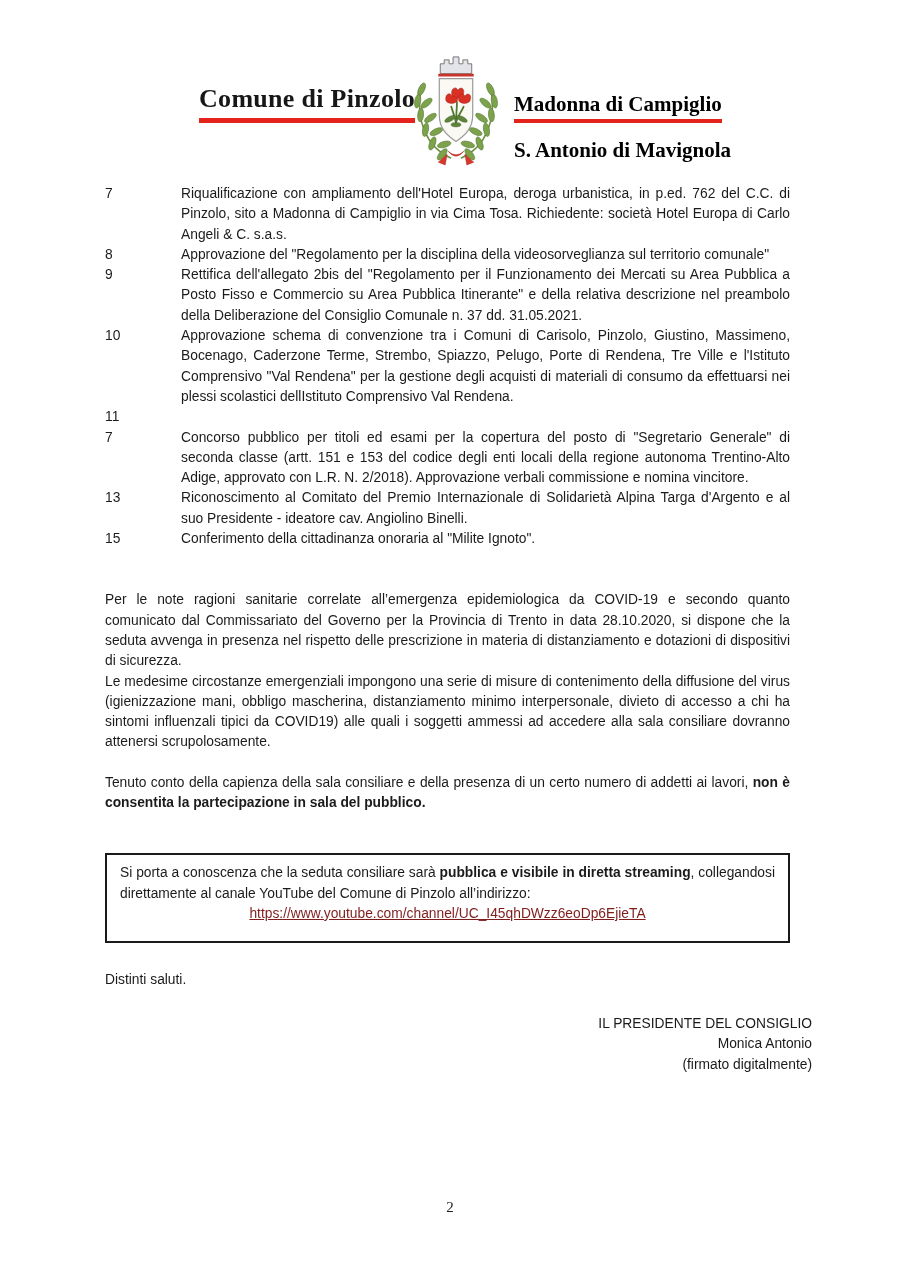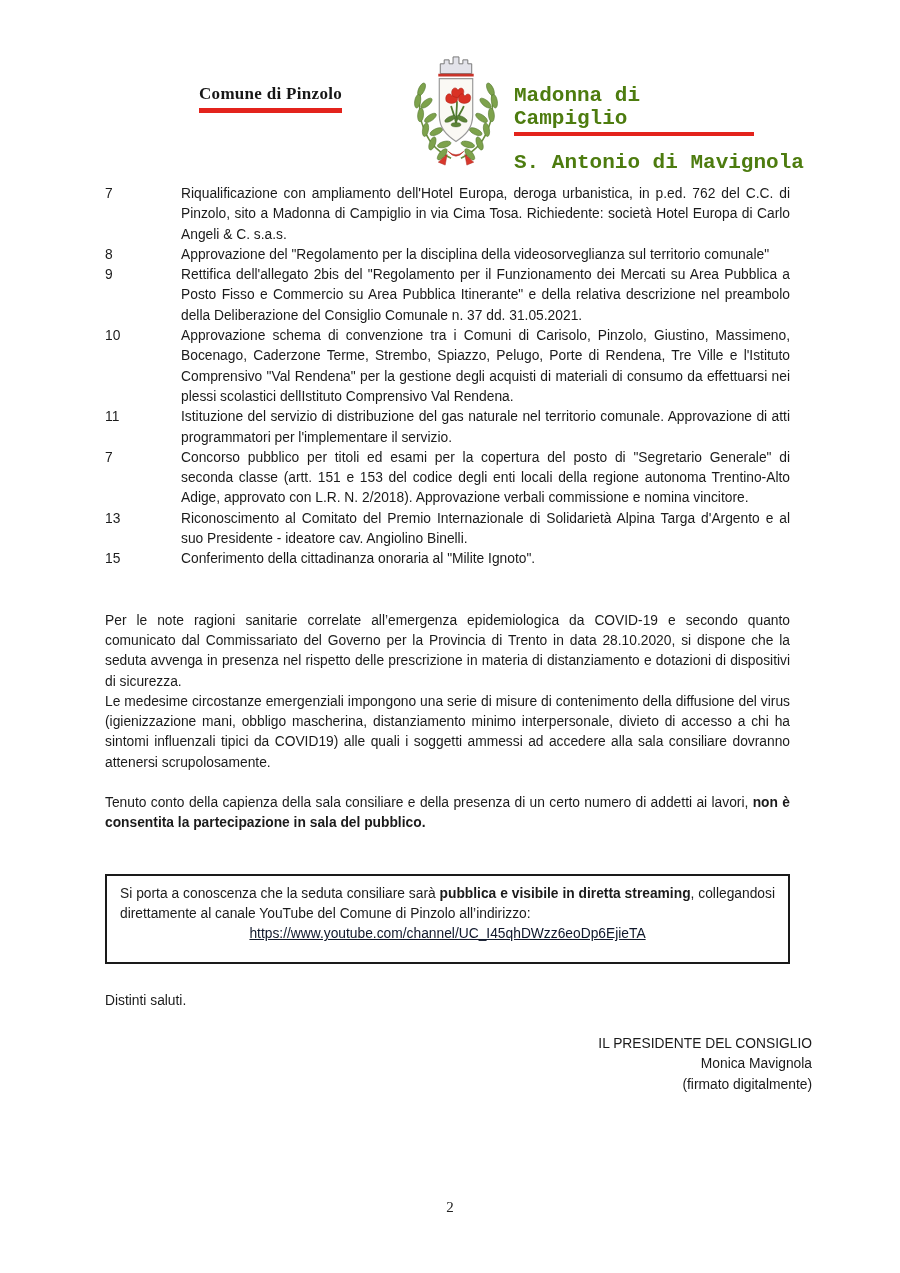--- a/index.html
+++ b/index.html
@@ -1,44 +1,44 @@
 <!DOCTYPE html>
 <html><head>
 <meta charset="utf-8">
 <style>
   html,body{margin:0;padding:0;background:#fff;}
   .page{position:relative;width:900px;height:1273px;background:#ffffff;
         font-family:"Liberation Sans",sans-serif;color:#1b1b1b;overflow:hidden;}
 
   
   .hdr-left{position:absolute;left:199px;top:84px;
-            font-family:"Liberation Serif",serif;font-weight:bold;font-size:17px;
+            font-family:"Liberation Serif",serif;font-weight:bold;font-size:26px;
             letter-spacing:0.3px;color:#171717;
             border-bottom:5px solid #e3231c;padding-bottom:4px;}
-  .hdr-right{position:absolute;left:514px;top:84px;width:240px;
-             font-family:Liberation Mono, monospace;font-weight:bold;color:#4d7c0f;}
+  .hdr-right{position:absolute;left:514px;top:92px;width:240px;
+             font-family:Liberation Serif, serif;font-weight:bold;color:#000000;}
   .hdr-right .line1{font-size:21px;border-bottom:4px solid #e3231c;padding-bottom:2px;display:inline-block;}
   .hdr-right .line2{font-size:21px;margin-top:15px;white-space:nowrap;}
   .crest{position:absolute;left:397px;top:52px;width:118px;height:118px;}
 
   
   .doc-body{position:absolute;left:105px;top:184px;width:685px;
             font-size:13.8px;line-height:20.3px;color:#1b1b1b;}
   .item{display:flex;}
   .item .num{flex:0 0 76px;}
   .item .txt{flex:1;text-align:justify;}
   .para{text-align:justify;margin:0;}
   .para.first{margin-top:41px;}
   .para.spaced{margin-top:20px;}
   .b{font-weight:bold;}
 
   .stream-box{margin-top:40px;border:2px solid #1a1a1a;padding:8px 13px 17px 13px;}
   .stream-box .box-text{text-align:justify;margin:0;}
   .stream-box .box-link-line{text-align:center;margin-top:0;}
-  .yt-link{color:#0f172a;text-decoration:underline;}
+  .yt-link{color:#7f1d1d;text-decoration:underline;}
 
   .salutation{margin-top:27px;}
   .signature{margin-top:23px;margin-left:405px;width:302px;text-align:right;line-height:20.5px;}
 
   .page-number{position:absolute;left:0;right:0;top:1199px;text-align:center;
                font-family:"Liberation Serif",serif;font-size:15px;color:#222;}
 </style>
 </head>
 <body>
 
@@ -126,21 +126,20 @@
       <div class="item">
         <div class="num">9</div>
         <div class="txt">Rettifica dell'allegato 2bis del "Regolamento per il Funzionamento dei Mercati su Area Pubblica a Posto Fisso e Commercio su Area Pubblica Itinerante" e della relativa descrizione nel preambolo della Deliberazione del Consiglio Comunale n. 37 dd. 31.05.2021.</div>
       </div>
       <div class="item">
         <div class="num">10</div>
         <div class="txt">Approvazione schema di convenzione tra i Comuni di Carisolo, Pinzolo, Giustino, Massimeno, Bocenago, Caderzone Terme, Strembo, Spiazzo, Pelugo, Porte di Rendena, Tre Ville e l'Istituto Comprensivo "Val Rendena" per la gestione degli acquisti di materiali di consumo da effettuarsi nei plessi scolastici dellIstituto Comprensivo Val Rendena.</div>
       </div>
       <div class="item">
         <div class="num">11</div>
-        <div class="txt">Istituzione del servizio di distribuzione del gas naturale nel territorio comunale. Approvazione di atti programmatori per l'implementare il servizio.</div>
       </div>
       <div class="item">
         <div class="num">7</div>
         <div class="txt">Concorso pubblico per titoli ed esami per la copertura del posto di "Segretario Generale" di seconda classe (artt. 151 e 153 del codice degli enti locali della regione autonoma Trentino-Alto Adige, approvato con L.R. N. 2/2018). Approvazione verbali commissione e nomina vincitore.</div>
       </div>
       <div class="item">
         <div class="num">13</div>
         <div class="txt">Riconoscimento al Comitato del Premio Internazionale di Solidarietà Alpina Targa d'Argento e al suo Presidente - ideatore cav. Angiolino Binelli.</div>
       </div>
       <div class="item">
@@ -158,21 +157,21 @@
       <p class="box-text"><span>Si porta a conoscenza che la seduta consiliare sarà </span><span class="b">pubblica e visibile in diretta streaming</span><span>, collegandosi direttamente al canale YouTube del Comune di Pinzolo  all’indirizzo:</span></p>
       <div class="box-link-line">
         <a href="#" class="yt-link">https://www.youtube.com/channel/UC_I45qhDWzz6eoDp6EjieTA</a>
       </div>
     </div>
 
     <div class="salutation">Distinti saluti.</div>
 
     <div class="signature">
       <div>IL PRESIDENTE DEL CONSIGLIO</div>
-      <div>Monica Mavignola</div>
+      <div>Monica Antonio</div>
       <div>(firmato digitalmente)</div>
     </div>
 
   </div>
 
   <div class="page-number">2</div>
 
 </div>
 
 </body></html>

